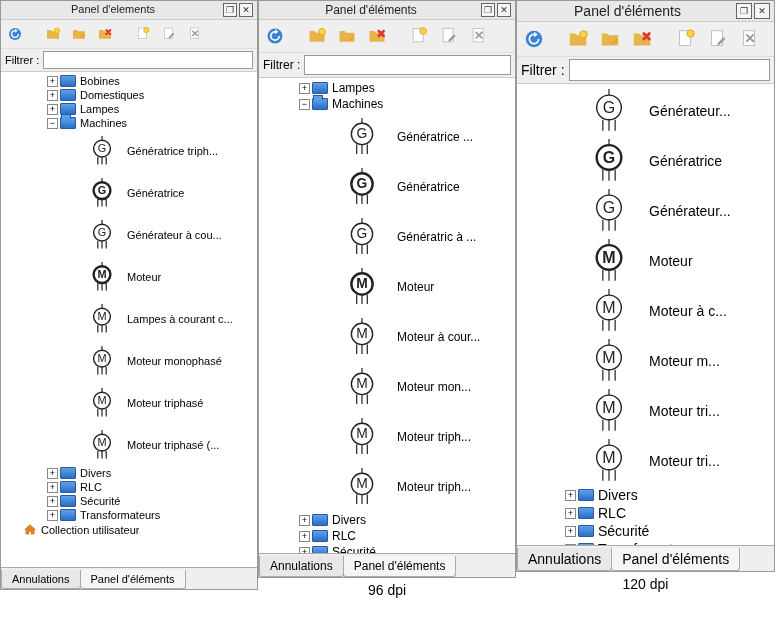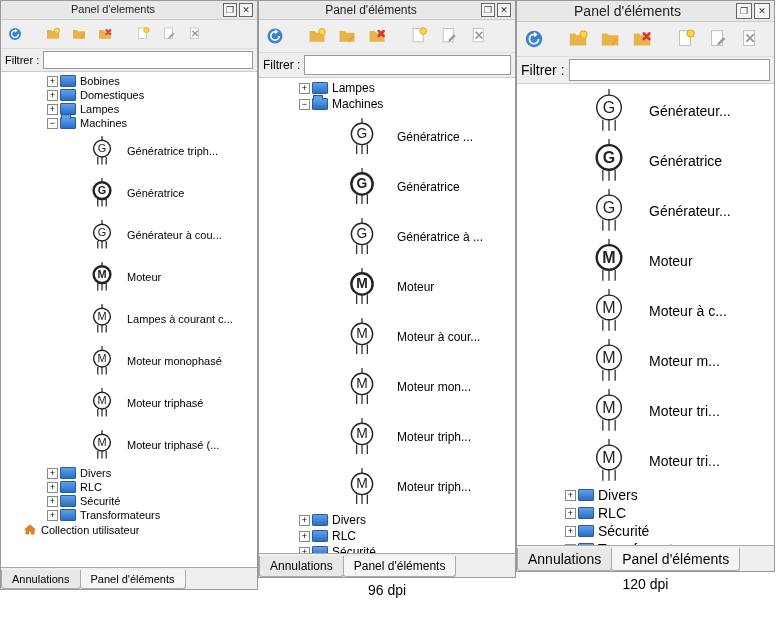--- a/index.html
+++ b/index.html
@@ -517,21 +517,21 @@
                 <svg width="38" height="38" viewBox="0 0 38 38">
     <line x1="19" y1="0" x2="19" y2="5.3199999999999985" stroke="#222" stroke-width="1.2"></line>
     <circle cx="19" cy="15.959999999999999" r="10.64" fill="#fff" stroke="#222" stroke-width="1.4"></circle>
     <text x="19" y="20.4288" text-anchor="middle" font-size="13.832" font-family="Arial" font-weight="normal" fill="#222">G</text>
     <line x1="13.68" y1="26.6" x2="13.68" y2="36.1" stroke="#222" stroke-width="1.2"></line>
     <line x1="19" y1="26.6" x2="19" y2="36.1" stroke="#222" stroke-width="1.2"></line>
     <line x1="24.32" y1="26.6" x2="24.32" y2="36.1" stroke="#222" stroke-width="1.2"></line>
   </svg>
               </span>
       <span style="width:16px"></span>
-      <span class="node-label">Génératrice à ...</span>
+      <span class="node-label">Génératric à ...</span>
     </div>
             <div class="item-row" style="height:50px;padding-left:84px">
       <span class="item-ic">
                 <svg width="38" height="38" viewBox="0 0 38 38">
     <line x1="19" y1="0" x2="19" y2="5.3199999999999985" stroke="#222" stroke-width="1.2"></line>
     <circle cx="19" cy="15.959999999999999" r="10.64" fill="#fff" stroke="#222" stroke-width="2.4"></circle>
     <text x="19" y="20.4288" text-anchor="middle" font-size="13.832" font-family="Arial" font-weight="bold" fill="#222">M</text>
     <line x1="13.68" y1="26.6" x2="13.68" y2="36.1" stroke="#222" stroke-width="1.2"></line>
     <line x1="19" y1="26.6" x2="19" y2="36.1" stroke="#222" stroke-width="1.2"></line>
     <line x1="24.32" y1="26.6" x2="24.32" y2="36.1" stroke="#222" stroke-width="1.2"></line>

